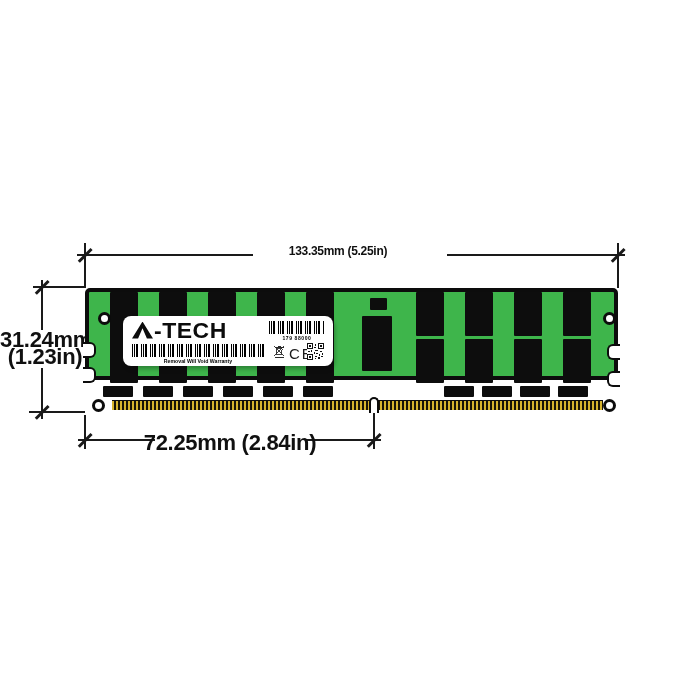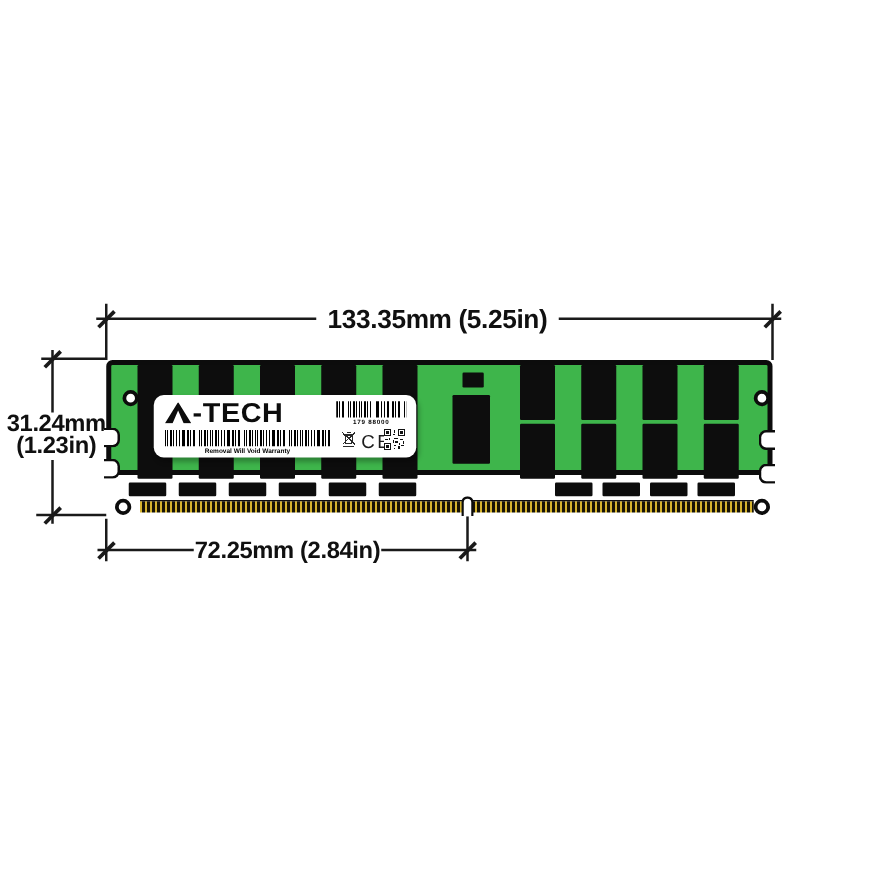--- a/index.html
+++ b/index.html
@@ -51,44 +51,44 @@
 
 <div class="stage">
 
   <div>
     <div class="dline" style="left:77px;top:254px;width:176px;height:2px;"></div>
     <div class="dline" style="left:447px;top:254px;width:178px;height:2px;"></div>
     <div class="tick" style="left:76px;top:254px;"></div>
     <div class="tick" style="left:609px;top:254px;"></div>
     <div class="dline" style="left:84px;top:243px;width:2px;height:45px;"></div>
     <div class="dline" style="left:617px;top:243px;width:2px;height:45px;"></div>
-    <div class="dimtext" style="left:250px;top:244px;width:200px;font-size:21px;">133.35mm (5.25in)</div>
+    <div class="dimtext" style="left:238px;top:244px;width:200px;font-size:12px;">133.35mm (5.25in)</div>
   </div>
 
   <div>
     <div class="dline" style="left:41px;top:280px;width:2px;height:50px;"></div>
     <div class="dline" style="left:41px;top:368px;width:2px;height:51px;"></div>
     <div class="tick" style="left:33px;top:286px;"></div>
     <div class="tick" style="left:33px;top:411px;"></div>
     <div class="dline" style="left:33px;top:286px;width:52px;height:2px;"></div>
     <div class="dline" style="left:29px;top:411px;width:56px;height:2px;"></div>
-    <div class="dimtext" style="left:0px;top:331px;width:90px;font-size:19px;line-height:17px;">
+    <div class="dimtext" style="left:0px;top:331px;width:90px;font-size:22px;line-height:17px;">
       <div>31.24mm</div>
       <div>(1.23in)</div>
     </div>
   </div>
 
   <div>
     <div class="dline" style="left:84px;top:415px;width:2px;height:34px;"></div>
     <div class="dline" style="left:373px;top:413px;width:2px;height:36px;"></div>
     <div class="dline" style="left:78px;top:439px;width:77px;height:2px;"></div>
     <div class="dline" style="left:305px;top:439px;width:76px;height:2px;"></div>
     <div class="tick" style="left:76px;top:439px;"></div>
     <div class="tick" style="left:365px;top:439px;"></div>
-    <div class="dimtext" style="left:130px;top:430px;width:200px;font-size:19px;">72.25mm (2.84in)</div>
+    <div class="dimtext" style="left:130px;top:430px;width:200px;font-size:22px;">72.25mm (2.84in)</div>
   </div>
 
   <div class="module">
 
     <div class="chip" style="left:21px;top:0;width:28px;height:91px;"></div>
     <div class="chip" style="left:70px;top:0;width:28px;height:91px;"></div>
     <div class="chip" style="left:119px;top:0;width:28px;height:91px;"></div>
     <div class="chip" style="left:168px;top:0;width:28px;height:91px;"></div>
     <div class="chip" style="left:217px;top:0;width:28px;height:91px;"></div>
 

